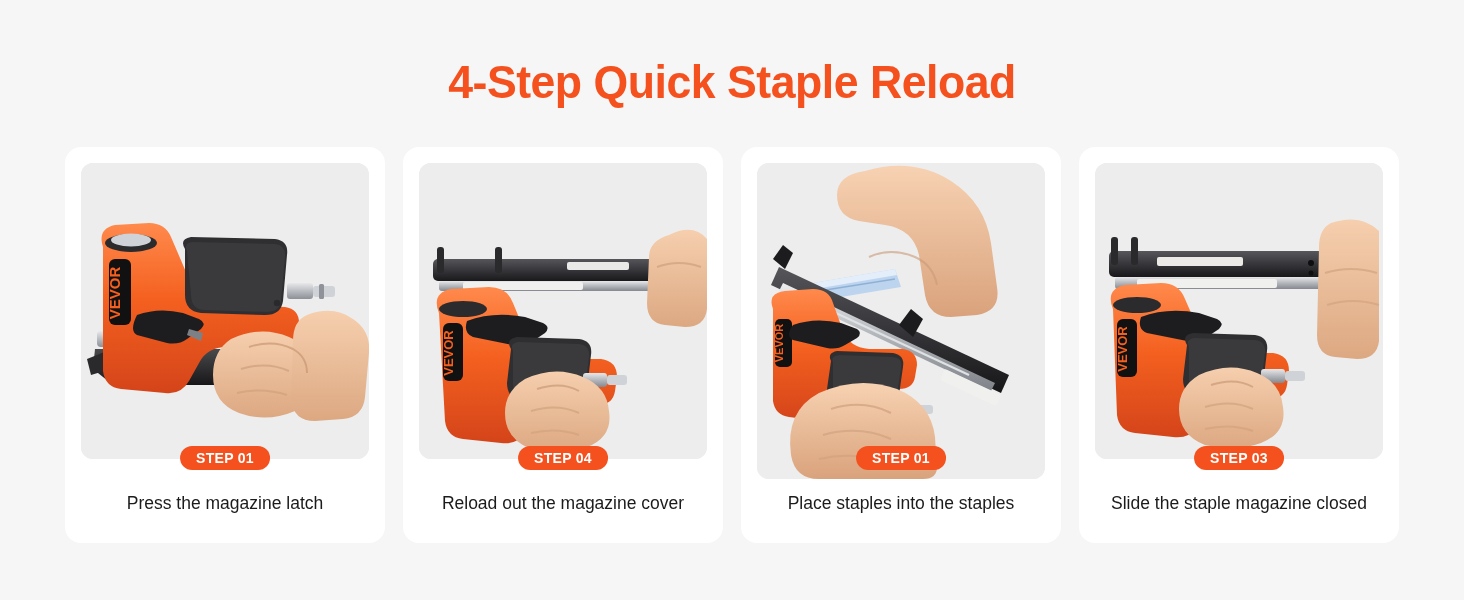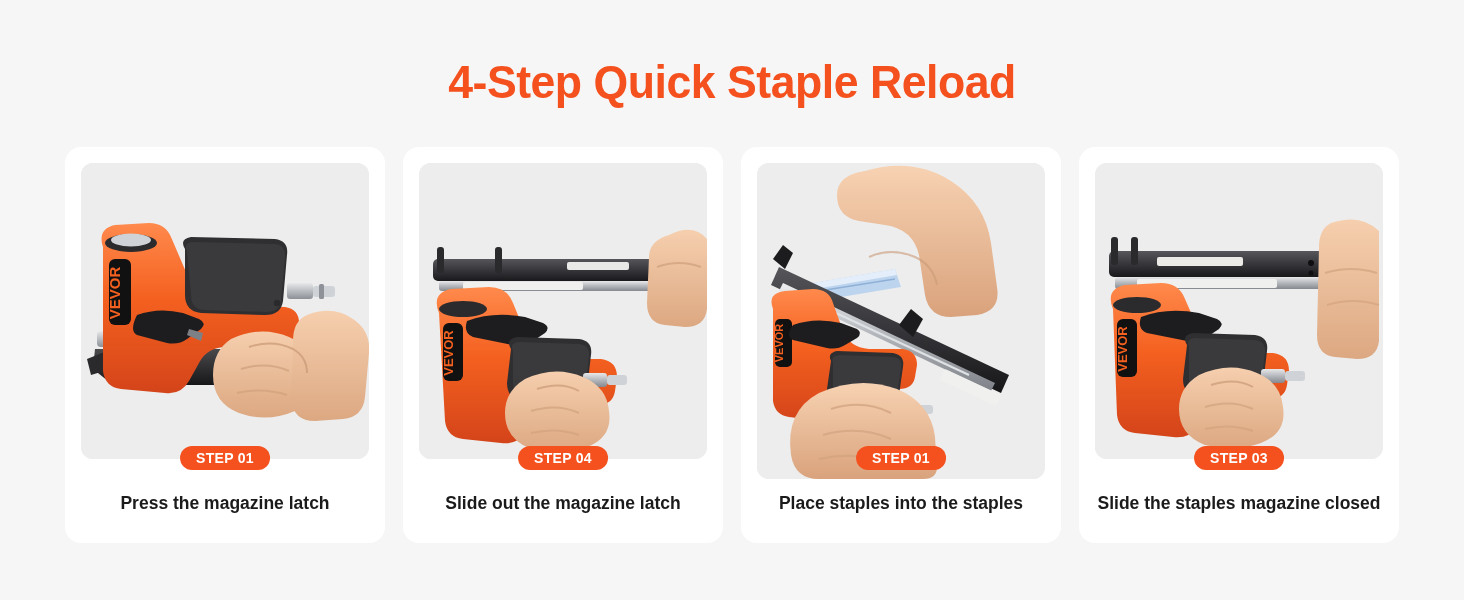--- a/index.html
+++ b/index.html
@@ -107,21 +107,21 @@
   
   .caption {
     position: absolute;
     left: 0;
     top: 344px;
     width: 320px;
     text-align: center;
     font-size: 17.5px;
     line-height: 24px;
     color: #1b1b1b;
-    font-weight: 700;
+    font-weight: 400;
     white-space: nowrap;
   }
 
   
   .gunsvg { position: absolute; inset: 0; width: 100%; height: 100%; display: block; }
 </style>
 </head>
 <body>
 
 <div class="page">
@@ -244,21 +244,21 @@
             <path d="M118 226 q24 -8 42 2" fill="none" stroke="#c99a76" stroke-width="2" opacity="0.7"></path>
             <path d="M112 248 q26 -8 48 2" fill="none" stroke="#c99a76" stroke-width="2" opacity="0.55"></path>
             <path d="M112 270 q26 -6 48 2" fill="none" stroke="#c99a76" stroke-width="2" opacity="0.45"></path>
 
             <path d="M250 72 q24 -12 38 4 l0 70 q-2 18 -22 18 l-20 -2 q-18 -2 -18 -22 l2 -46 q0 -16 20 -22 Z" fill="url(#skin2)"></path>
             <path d="M238 104 q22 -8 44 0" fill="none" stroke="#c99a76" stroke-width="2" opacity="0.6"></path>
           </svg>
         </div>
       </div>
       <div class="badge">STEP 04</div>
-      <div class="caption">Slide out the magazine latch</div>
+      <div class="caption">Reload out the magazine cover</div>
     </div>
 
     <div class="card wide">
       <div class="photo">
         <div class="stage">
           <svg class="gunsvg" viewBox="0 0 288 316" preserveAspectRatio="xMidYMid meet">
             <defs>
               <linearGradient id="org3" x1="0" y1="0" x2="0" y2="1">
                 <stop offset="0" stop-color="#ff8a4c"></stop>
                   <stop offset="0.45" stop-color="#f4601f"></stop>
@@ -367,17 +367,17 @@
             <path d="M110 244 q26 -8 48 2" fill="none" stroke="#c99a76" stroke-width="2" opacity="0.55"></path>
             <path d="M110 266 q26 -6 48 2" fill="none" stroke="#c99a76" stroke-width="2" opacity="0.45"></path>
 
             <path d="M236 60 q30 -10 48 8 l0 110 q-2 18 -22 18 l-22 -2 q-18 -2 -18 -22 l2 -88 q0 -18 12 -24 Z" fill="url(#skin4)"></path>
             <path d="M230 110 q26 -8 52 0" fill="none" stroke="#c99a76" stroke-width="2" opacity="0.55"></path>
             <path d="M232 142 q26 -8 52 0" fill="none" stroke="#c99a76" stroke-width="2" opacity="0.45"></path>
           </svg>
         </div>
       </div>
       <div class="badge">STEP 03</div>
-      <div class="caption">Slide the staples magazine closed</div>
+      <div class="caption">Slide the staple magazine closed</div>
     </div>
 
   </div>
 </div>
 
 </body></html>

